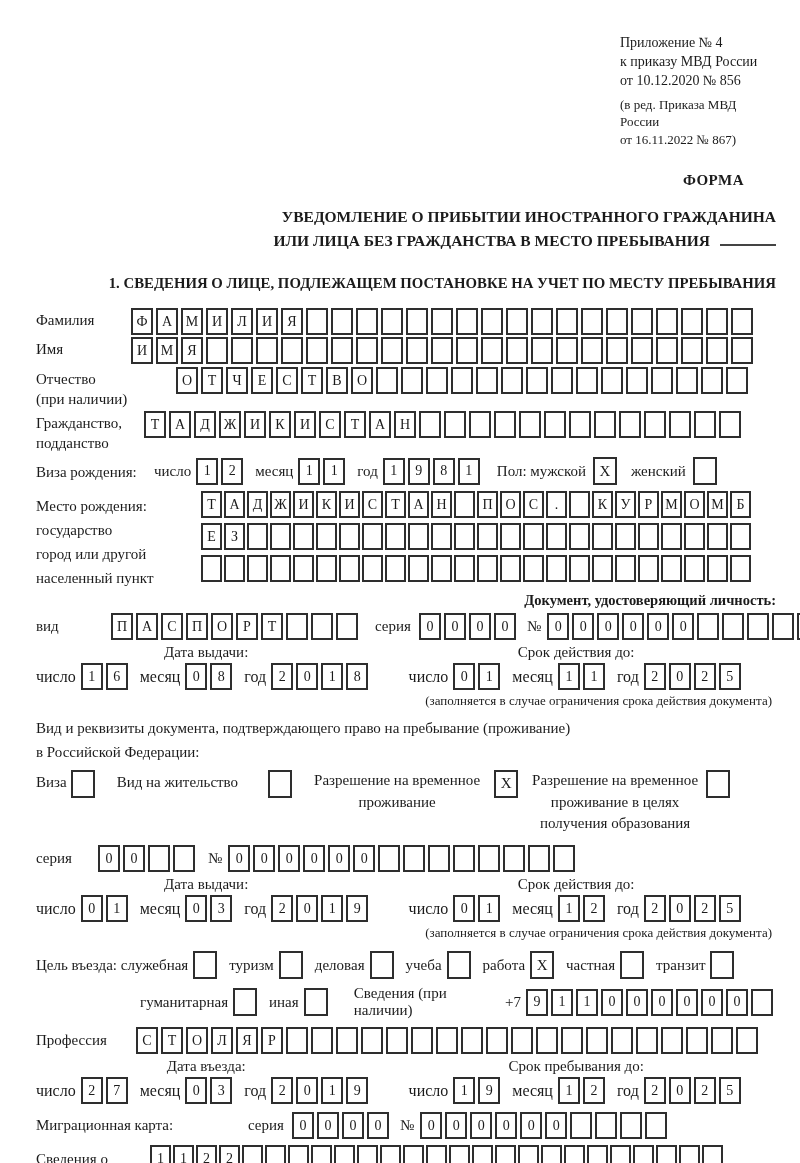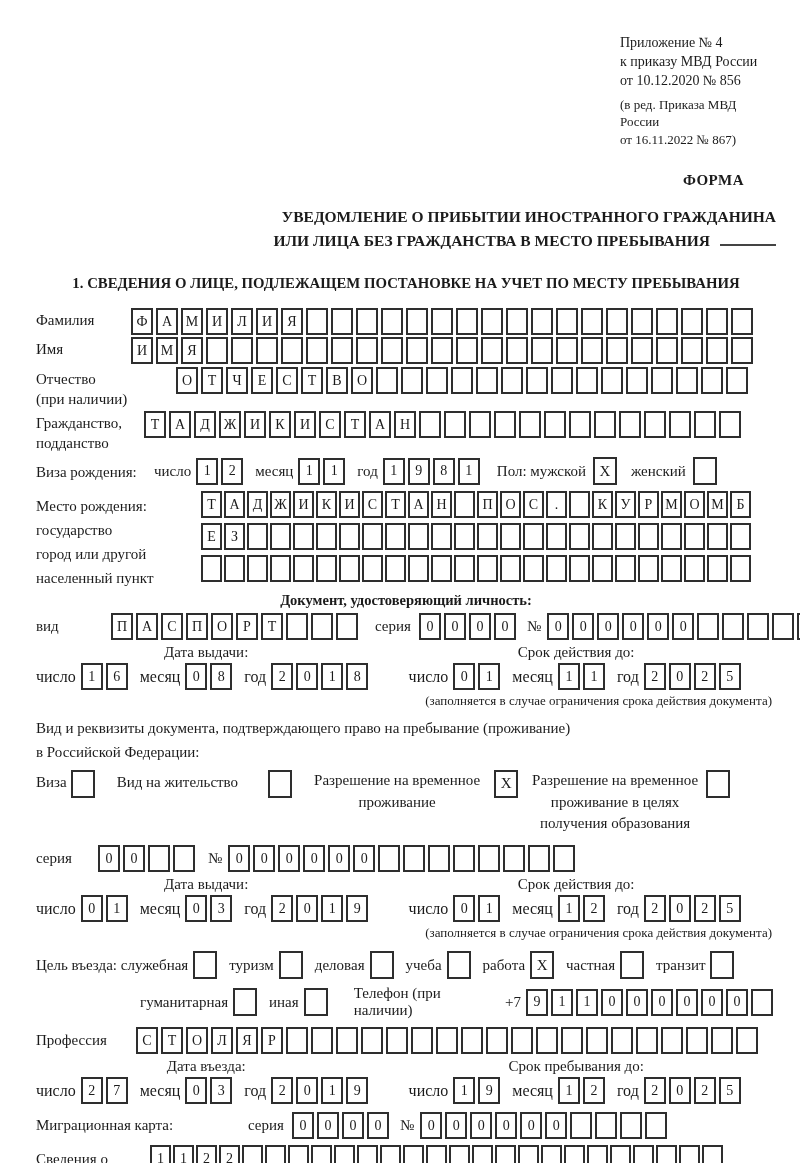--- a/index.html
+++ b/index.html
@@ -11,21 +11,21 @@
   .page { box-sizing:border-box; width:800px; height:839px; padding:34px 24px 10px 36px; position:relative; }
 
   
   .hdr { margin-left:584px; font-size:14px; line-height:1.35; }
   .hdr-ed { margin-top:5px; font-size:13px; line-height:1.35; }
   .forma { text-align:right; padding-right:32px; font-weight:bold; font-size:15px; margin-top:24px; letter-spacing:.5px; }
 
   .title { text-align:right; font-weight:bold; font-size:15.5px; line-height:1.55; margin-top:16px; }
   .t-underline { display:inline-block; width:56px; border-bottom:2px solid #444; margin-left:10px; vertical-align:baseline; }
 
-  .sec-h { text-align:center; font-weight:bold; font-size:14.8px; margin-top:22px; margin-bottom:16px; }
+  .sec-h { text-align:right; font-weight:bold; font-size:14.8px; margin-top:22px; margin-bottom:16px; }
 
   
   .frow { display:flex; align-items:flex-start; margin-bottom:2px; font-size:15px; }
   .flabel { flex:none; line-height:1.3; padding-top:3px; }
   .lline { display:block; }
   .w62{width:62px}.w75{width:75px}.w95{width:95px}.w100{width:100px}.w108{width:108px}
   .w118{width:118px}.w140{width:140px}.w160{width:160px}.w165{width:165px}.w114{width:114px}
 
   .cells { display:inline-flex; flex-wrap:nowrap; }
   .cell {
@@ -564,21 +564,21 @@
     <span class="checkbox"></span>
     <span class="plbl">транзит</span>
     <span class="checkbox"></span>
   </div>
 
   <div class="purpose-row purpose2 indent104">
     <span class="plbl first">гуманитарная</span>
     <span class="checkbox"></span>
     <span class="plbl">иная</span>
     <span class="checkbox"></span>
-    <span class="plbl" style="margin-left:26px">Телефон (при наличии)</span>
+    <span class="plbl" style="margin-left:26px">Сведения (при наличии)</span>
     <span class="plbl" style="margin-left:20px">+7</span>
     <span class="cells">
         <span class="cell">9</span>
         <span class="cell">1</span>
         <span class="cell">1</span>
         <span class="cell">0</span>
         <span class="cell">0</span>
         <span class="cell">0</span>
         <span class="cell">0</span>
         <span class="cell">0</span>

